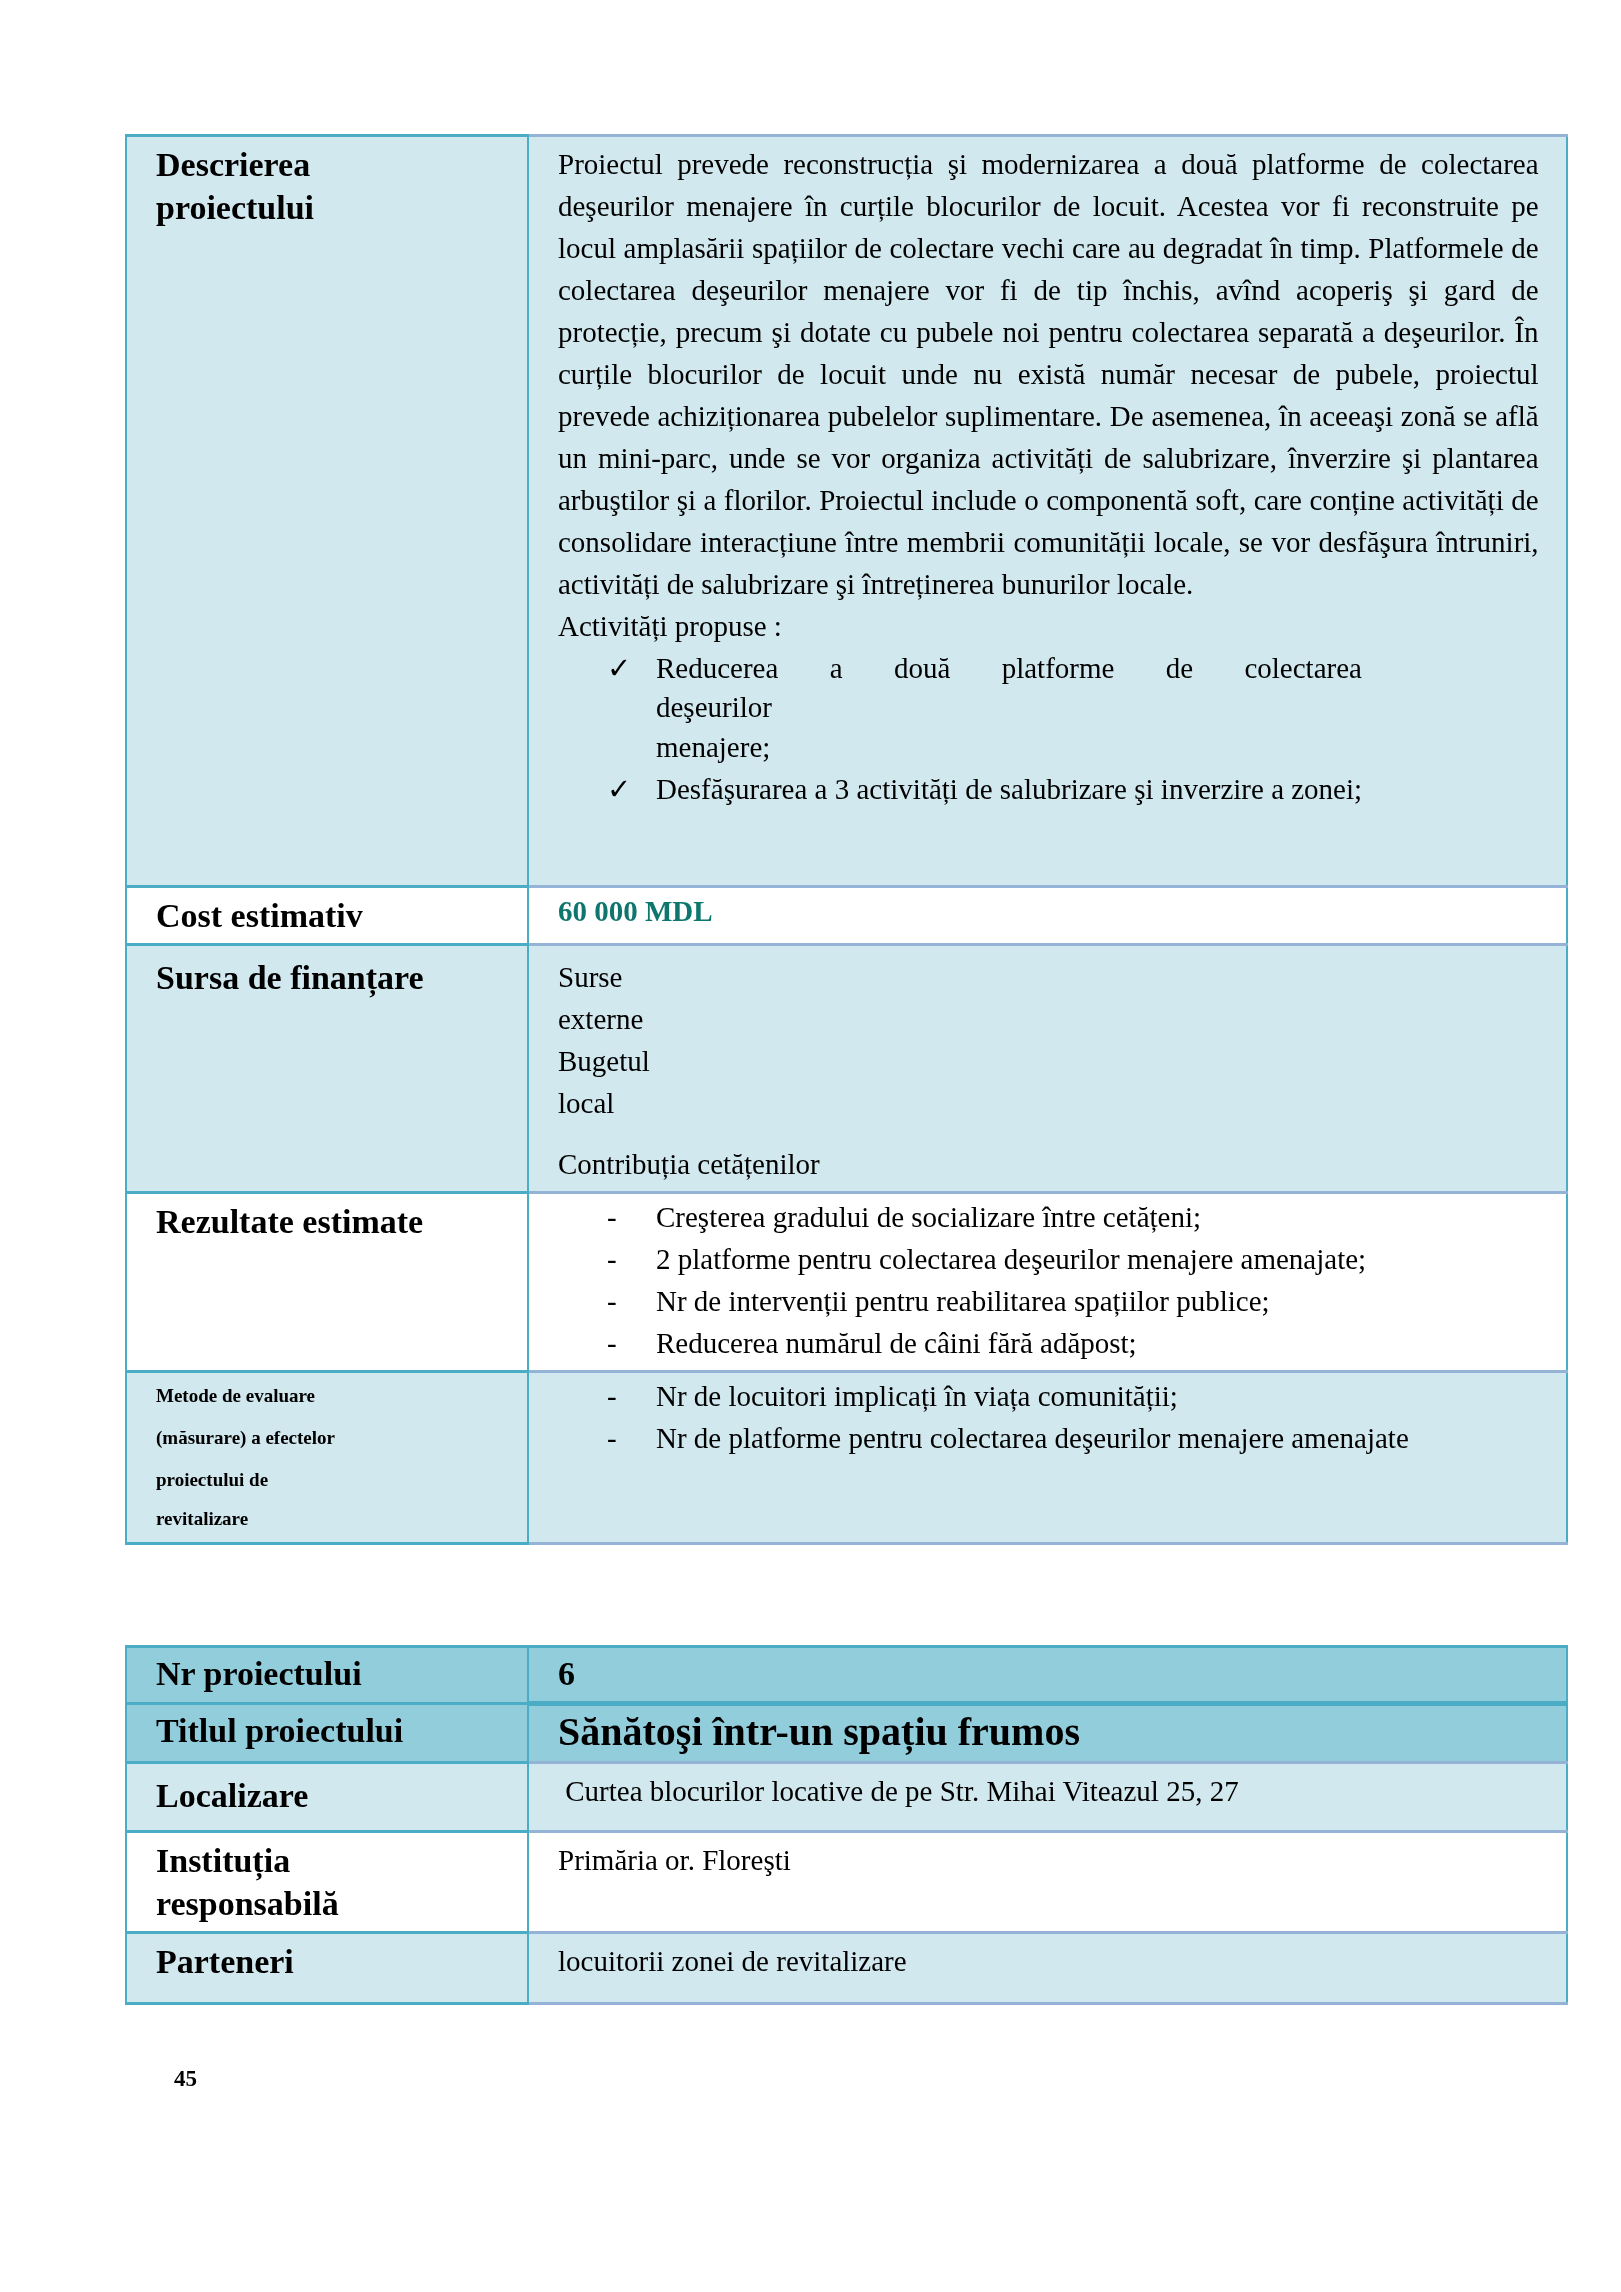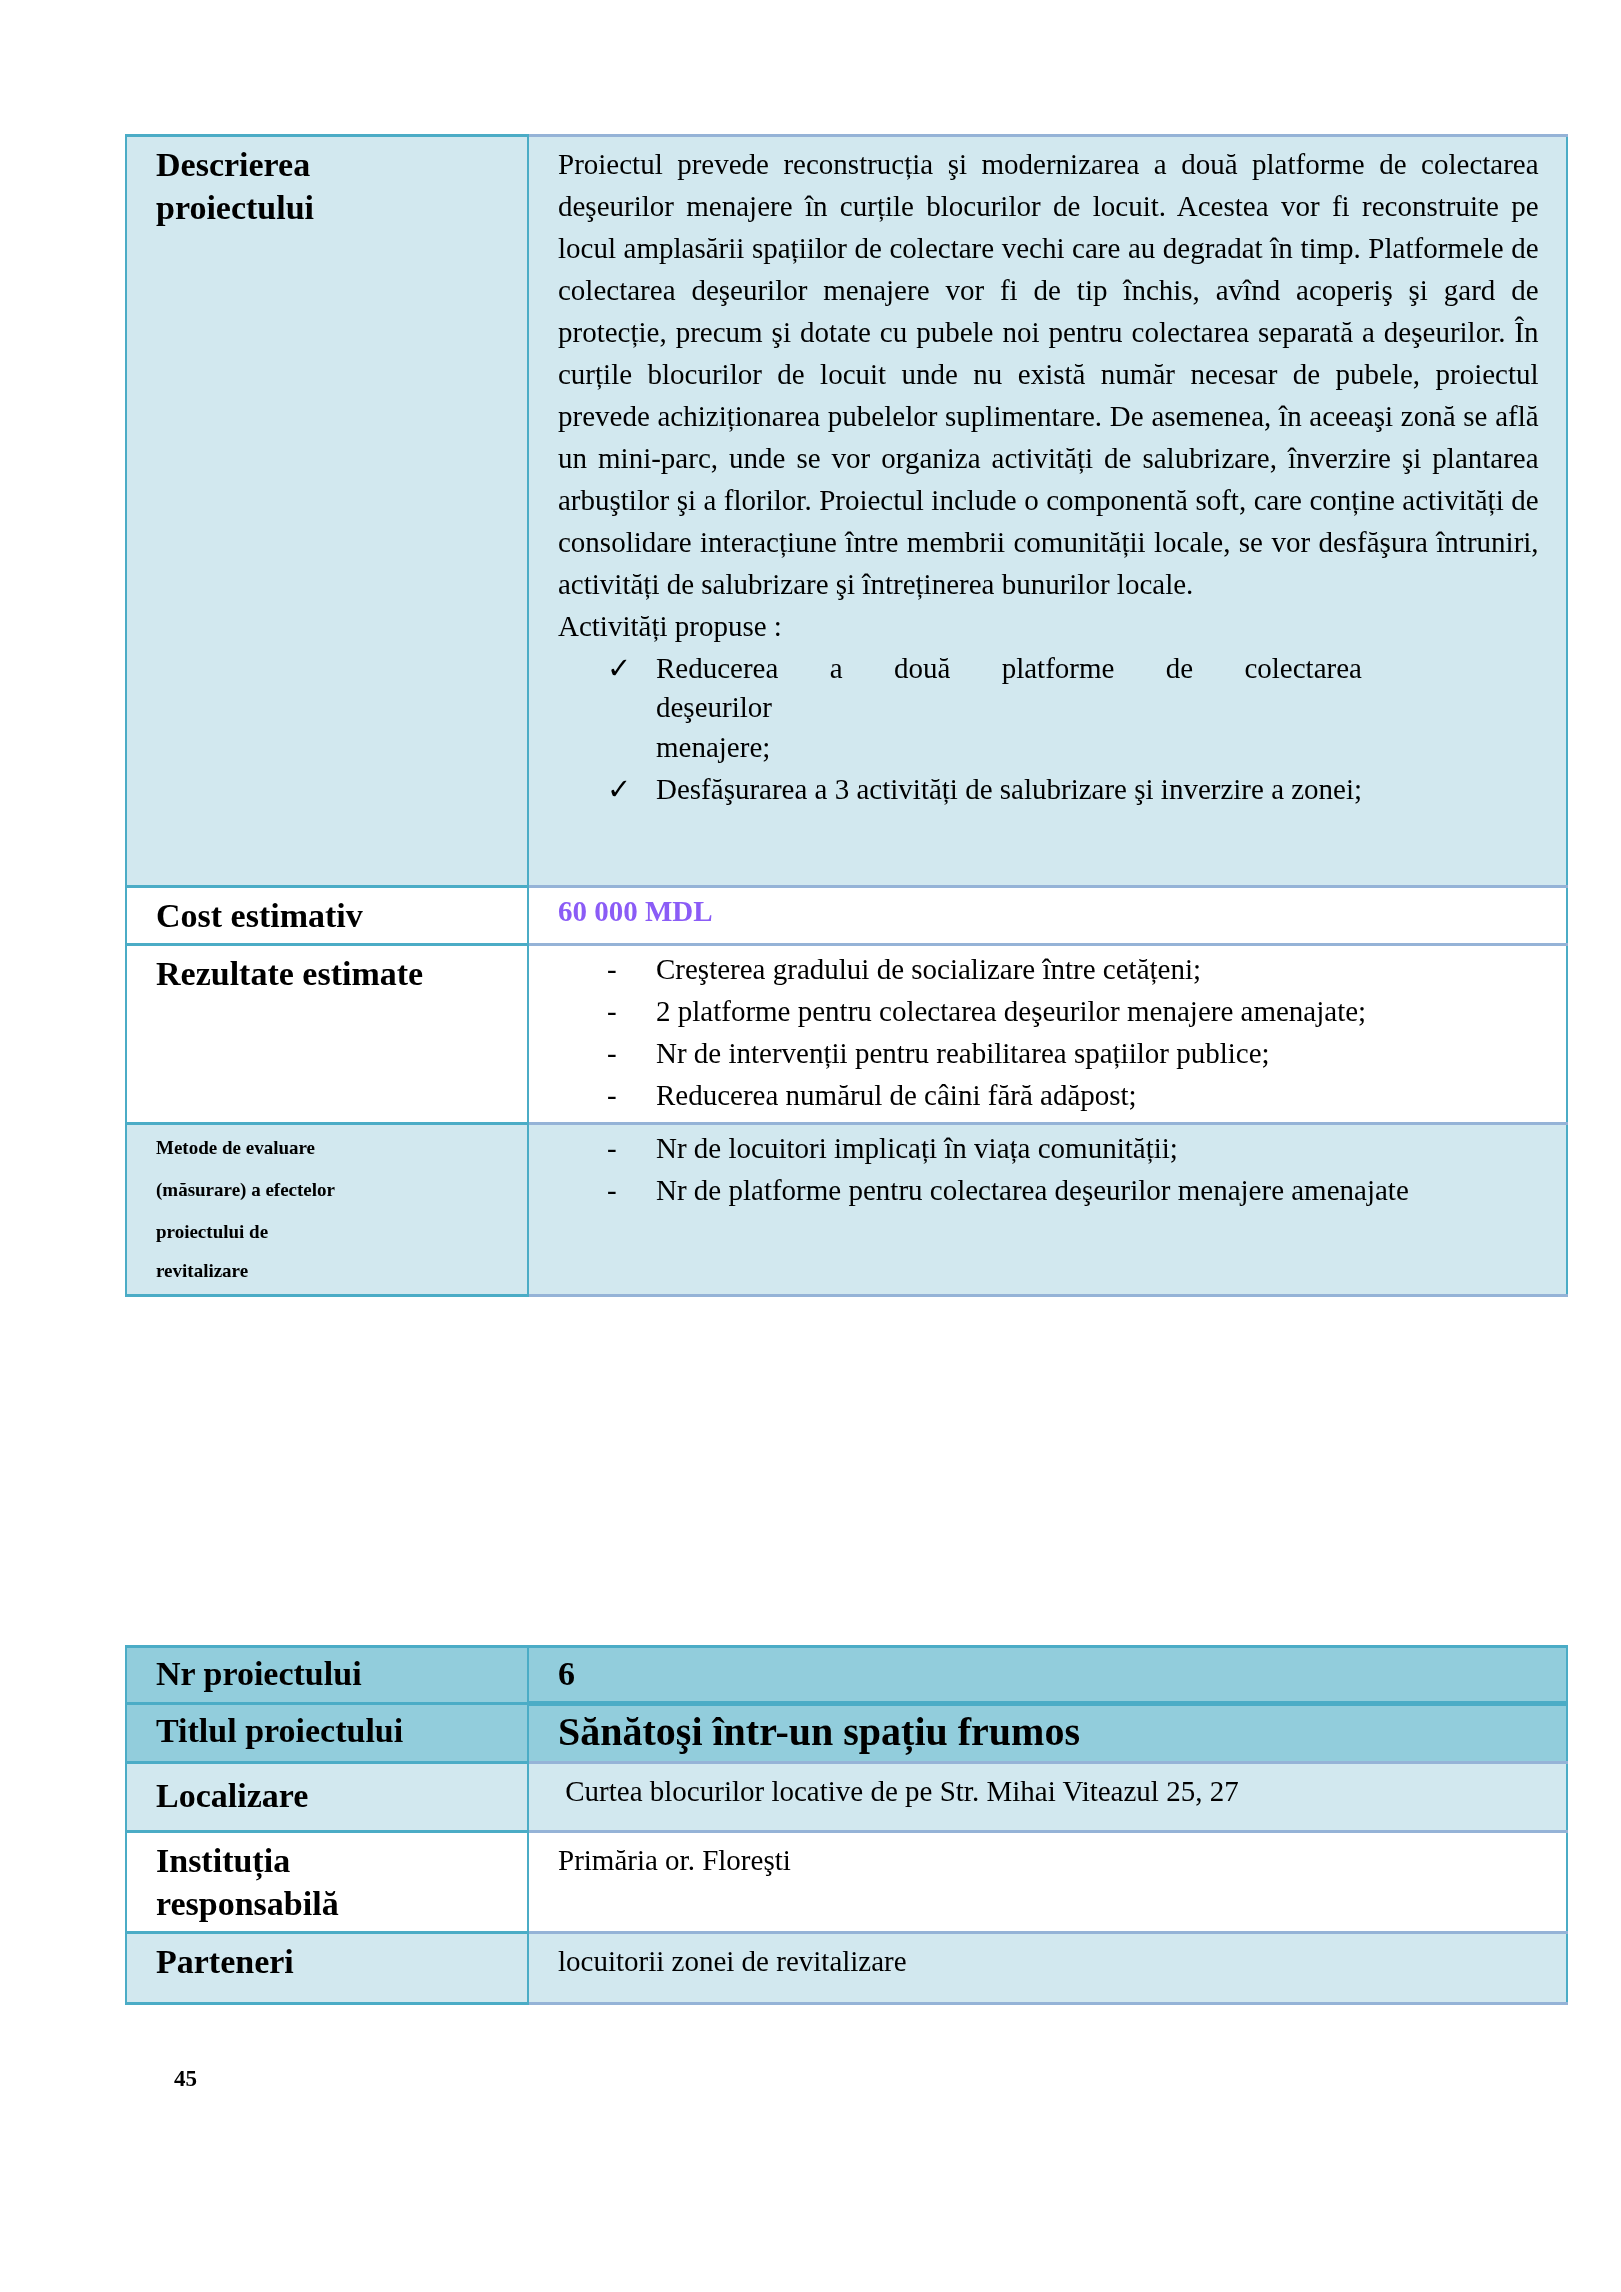--- a/index.html
+++ b/index.html
@@ -10,21 +10,21 @@
   .val { border-left: 2.9px solid #4bacc6; border-right: 2.9px solid #4bacc6; border-bottom: 3.9px solid #95b3d7; padding: 5.9px 27.4px 5.9px 29px !important; font-size: 29px; line-height: 42px; box-sizing: border-box; }
   .light { background: #d2e8ef; }
   .white { background: #ffffff; }
   .dark { background: #92cddc; }
   .sm-lbl { font-size: 19px; line-height: 42px; }
   .justify { text-align: justify; }
   .check-item { display: flex; padding-left: 49px; }
   .check-item .mark { width: 49px; flex: none; }
   .dash-item { display: flex; padding-left: 49px; }
   .dash-item .mark { width: 49px; flex: none; }
-  .cost { color: #8b5cf6; font-weight: bold; }
+  .cost { color: #0f766e; font-weight: bold; }
   .page-num { position: absolute; left: 174px; top: 2064px; font-weight: bold; font-size: 23px; line-height: 29px; }
   .spread { display: flex; justify-content: space-between; width: 706px; }
   .top-border { border-top: 3.9px solid #95b3d7; }
   .top-border-lbl { border-top: 3.9px solid #4bacc6; }
 </style>
 </head>
 <body>
 
 <table class="tbl" style="top:134px;">
   <tbody>
@@ -55,20 +55,33 @@
         <span>Desfăşurarea a 3 activități de salubrizare şi inverzire a zonei;</span>
       </div>
     </td>
   </tr>
   <tr>
     <td class="lbl white" style="height:55px;">
       <div>Cost estimativ</div>
     </td>
     <td class="val white">
       <div class="cost" style="line-height:35px;">60 000 MDL</div>
+    </td>
+  </tr>
+  <tr>
+    <td class="lbl light" style="height:227px;">
+      <div style="margin-top:3.9px;">Sursa de finanțare</div>
+    </td>
+    <td class="val light" style="padding-top:9.8px !important;">
+      <div>Surse</div>
+      <div>externe</div>
+      <div>Bugetul</div>
+      <div>local</div>
+      <div style="height:19.6px;"></div>
+      <div>Contribuția cetățenilor</div>
     </td>
   </tr>
   <tr>
     <td class="lbl white" style="height:178px;">
       <div>Rezultate estimate</div>
     </td>
     <td class="val white" style="padding-top:2px !important;">
       <div class="dash-item">
             <span class="mark">-</span>
             <span>Creşterea gradului de socializare între cetățeni;</span>

